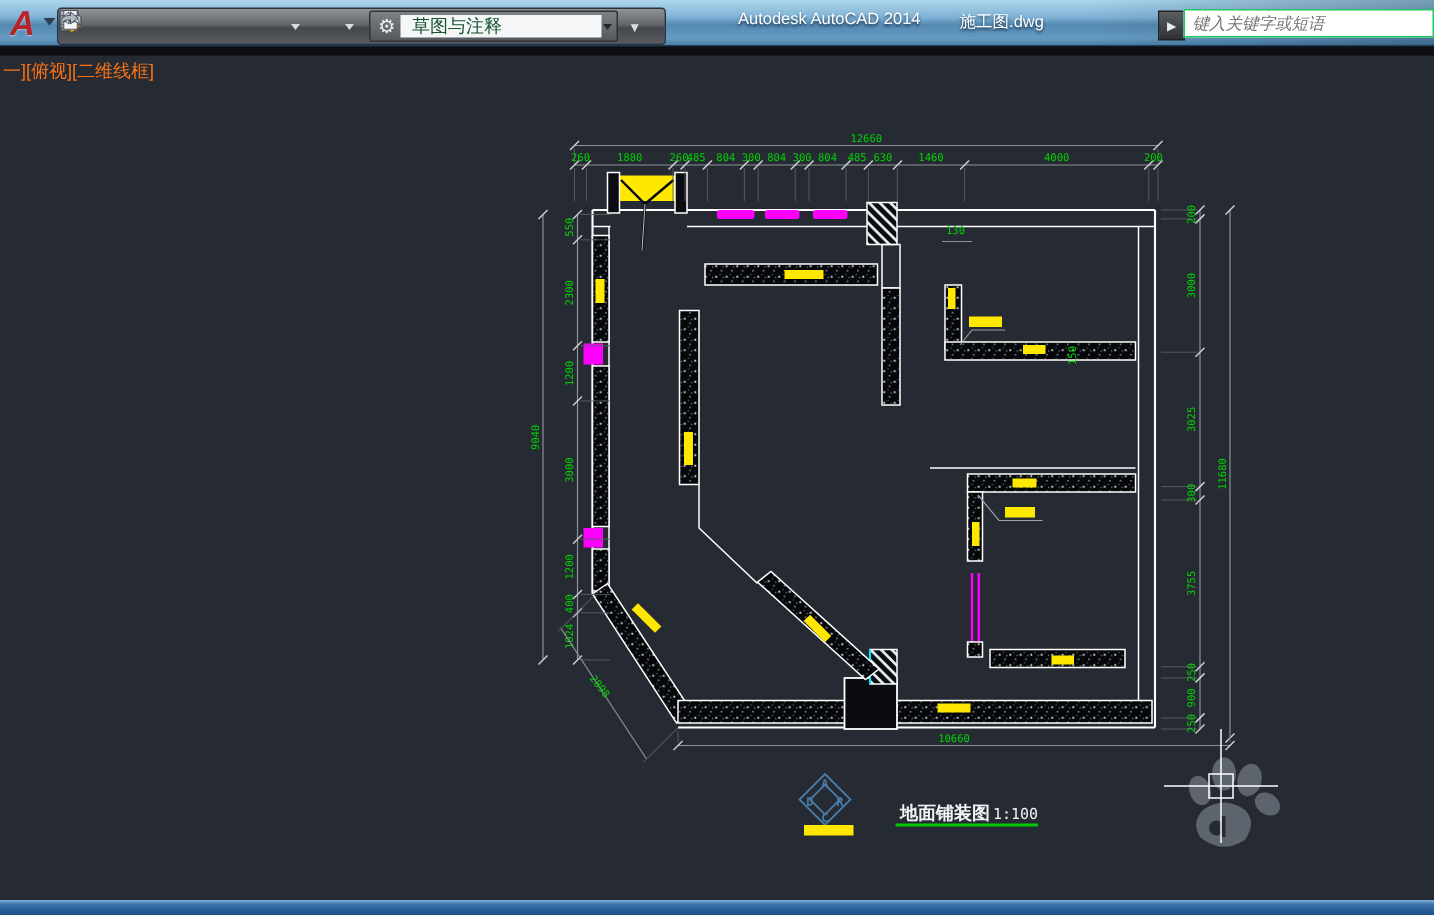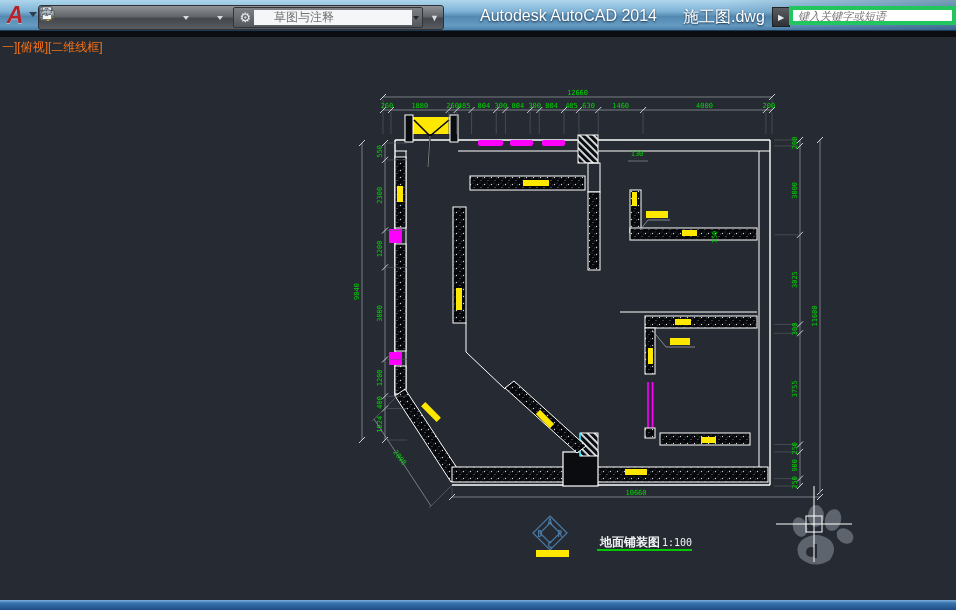--- a/index.html
+++ b/index.html
@@ -19,30 +19,30 @@
     border-left:4px solid transparent;border-right:4px solid transparent;border-top:5px solid #2c3e50;}
   .qat{position:absolute;left:38px;top:5px;width:396px;height:23px;z-index:6;
     background:linear-gradient(180deg,#8f9398 0%,#63676c 45%,#44484d 55%,#585c61 100%);
     border:1px solid #2e3236;border-radius:3px;display:flex;align-items:center;padding:0 4px;gap:3px;}
   .qbtn{width:22px;height:19px;display:flex;align-items:center;justify-content:center;border-radius:2px;}
   .tiny-caret{width:0;height:0;border-left:3px solid transparent;border-right:3px solid transparent;
     border-top:4px solid #d8dce0;margin:0 1px;}
   .wscombo{display:flex;align-items:center;height:19px;margin-left:6px;border:1px solid #303438;
     border-radius:2px;background:linear-gradient(180deg,#7d8186,#54585d);padding:0 2px;}
   .gear{color:#e8ecf0;font-size:13px;margin:0 3px;}
-  .wsfield{background:#f4f6f8;color:#737373;font-size:12px;height:15px;line-height:15px;
-    padding:0 20px;min-width:118px;}
+  .wsfield{background:#f4f6f8;color:#14532d;font-size:12px;height:15px;line-height:15px;
+    padding:0 8px;min-width:118px;}
   .collapse-btn{margin-left:4px;color:#d8dce0;font-size:9px;}
-  .title-text{position:absolute;left:480px;top:7px;z-index:6;color:#fff;font-size:16px;
+  .title-text{position:absolute;left:492px;top:7px;z-index:6;color:#fff;font-size:11px;
     text-shadow:0 1px 2px rgba(0,20,40,.8);display:flex;gap:26px;white-space:nowrap;}
   .search-go{position:absolute;left:772px;top:7px;width:16px;height:18px;z-index:6;
     background:linear-gradient(180deg,#5a5e63,#2e3236);border:1px solid #222;
     color:#e8ecf0;font-size:8px;display:flex;align-items:center;justify-content:center;}
   .searchbox{position:absolute;left:789px;top:6px;width:167px;height:19px;z-index:6;
-    border:4px solid #22c55e;background:#fff;font-style:italic;font-size:11px;color:#8a9098;
+    border:1px solid #22c55e;background:#fff;font-style:italic;font-size:11px;color:#8a9098;
     padding:0 5px;box-sizing:border-box;font-family:"Liberation Sans",sans-serif;}
   .vp-label{position:absolute;left:2px;top:39px;z-index:5;color:#f97316;font-size:12px;cursor:pointer;}
   .taskbar{position:absolute;left:0;top:600px;width:956px;height:10px;z-index:5;
     background:linear-gradient(180deg,#7fb0dc 0%,#3a74ae 30%,#1d4d85 100%);}
   
   .canvas{position:absolute;left:0;top:32px;width:956px;height:568px;background:#262b33;z-index:1;}
   svg{position:absolute;left:0;top:0;z-index:2;}
   svg text{font-family:"DejaVu Sans Mono",monospace;}
   .wall{fill:url(#sp);stroke:#fff;stroke-width:1;}
   .wline{stroke:#fff;stroke-width:1.4;fill:none;}

